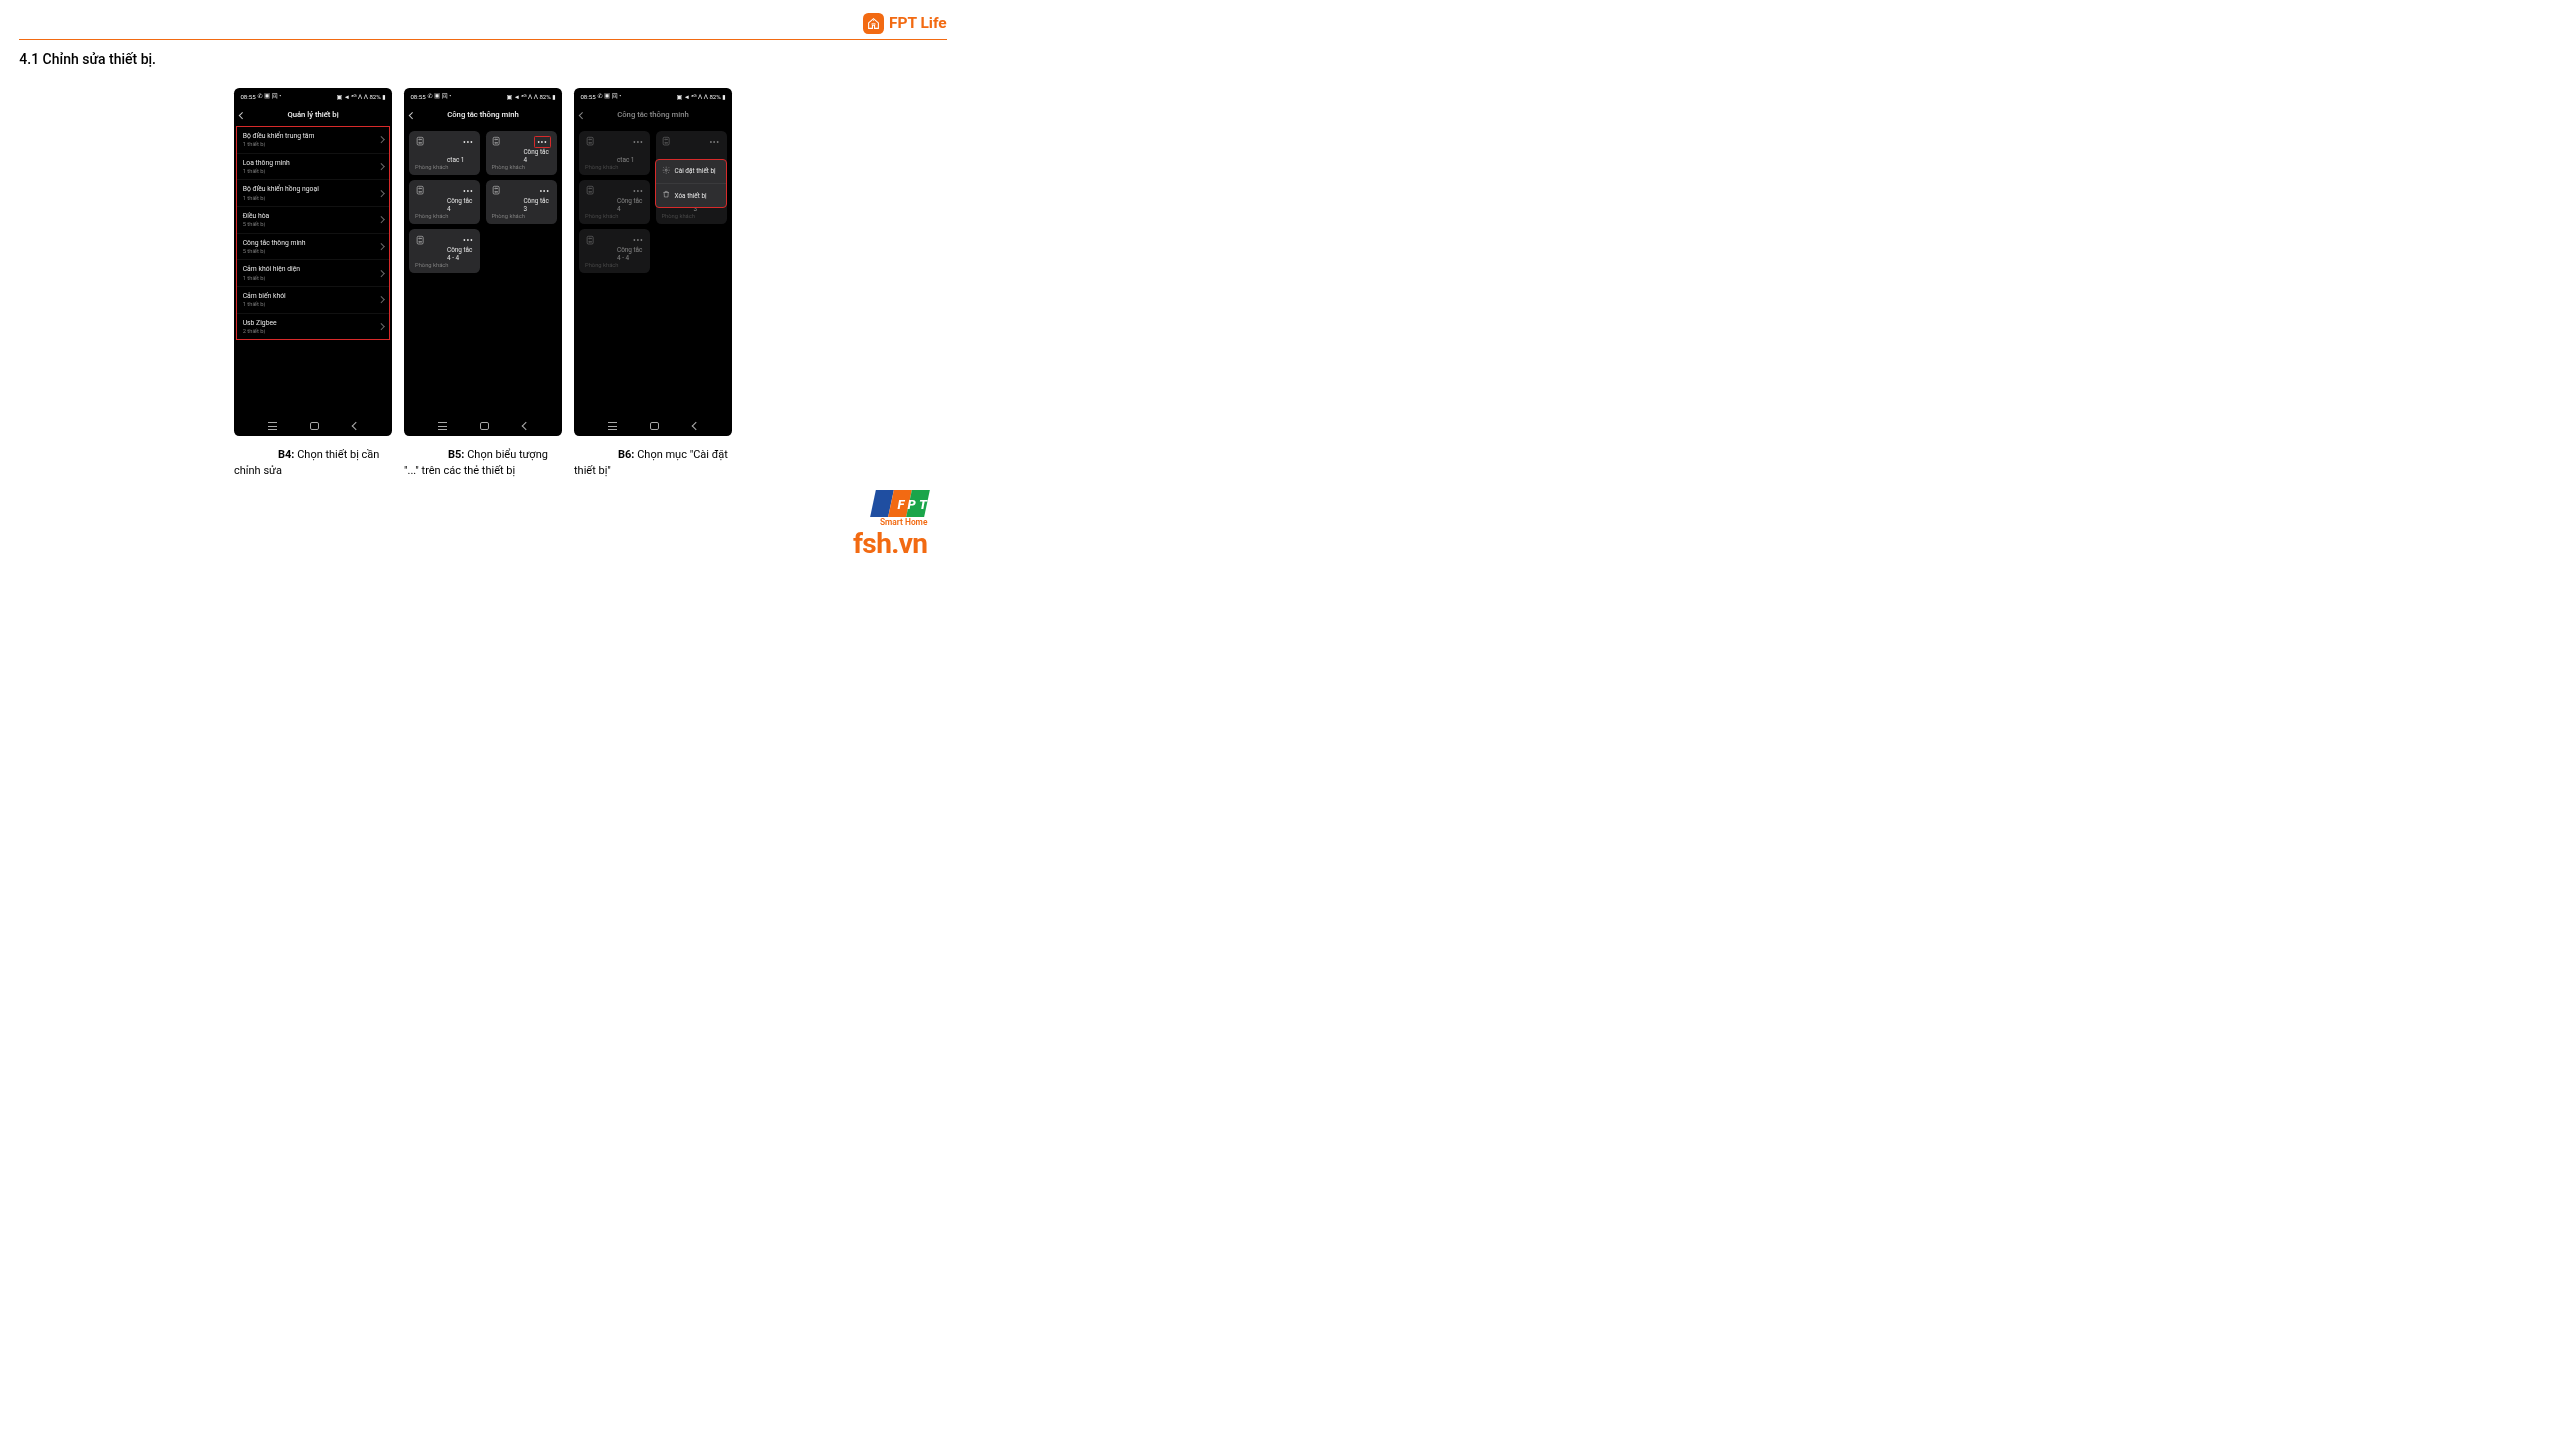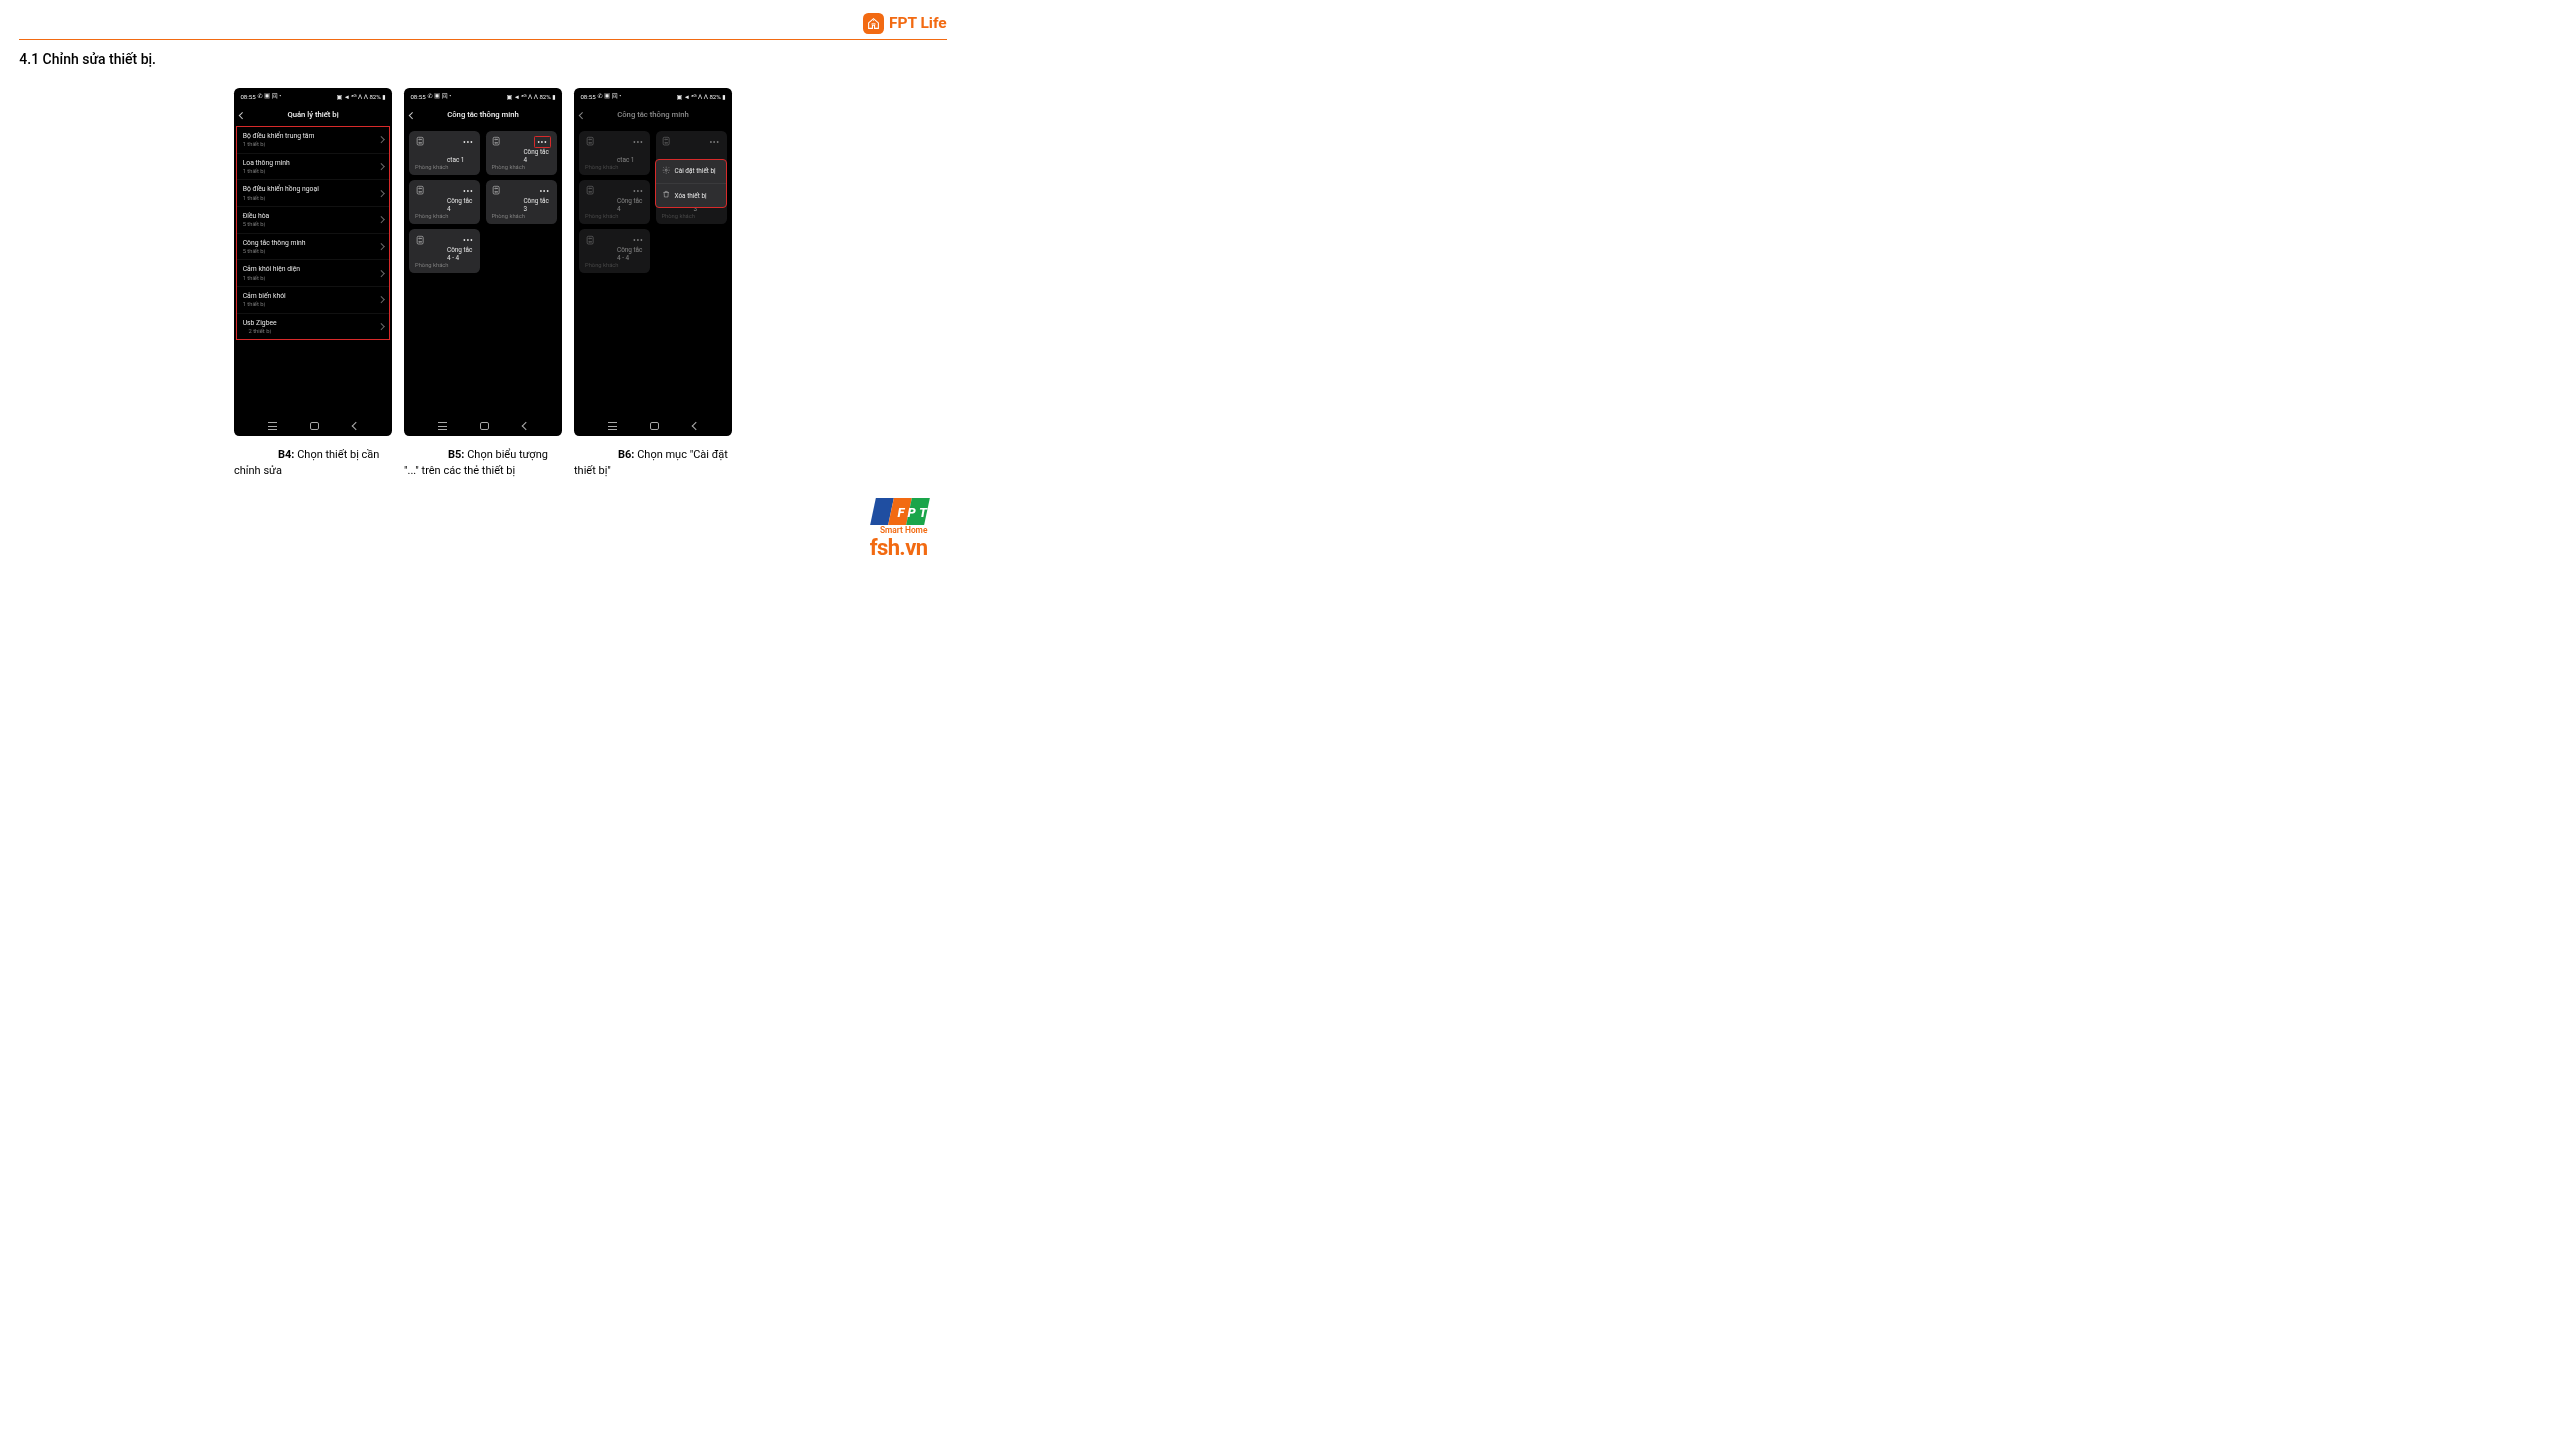--- a/index.html
+++ b/index.html
@@ -33,21 +33,21 @@
   .nav-header { display:flex; align-items:center; justify-content:center; position:relative; height:22px; color:#f2f2f2; font-size:7.7px; font-weight:500; }
   .nav-back { position:absolute; left:6.4px; top:50%; transform:translateY(-50%); color:#f0f0f0; font-size:9px; }
   .chev { display:inline-block; width:4.5px; height:4.5px; border-left:1px solid #ccc; border-bottom:1px solid #ccc; transform:rotate(45deg); }
 
   .phone-body { flex:1; overflow:hidden; position:relative; }
 
   
   .dev-list { padding: 0 2.6px; }
   .dev-list.red-box { border:0.6px solid #d82a2a; margin: 0 1.9px; padding: 0 0.6px; }
   .dev-row { display:flex; align-items:center; justify-content:space-between; padding:5.2px 5.2px 5.2px 5.2px; border-bottom:0.6px solid #111; }
-  .dev-row:last-child { border-bottom:none;text-align:center; }
+  .dev-row:last-child { border-bottom:none; }
   .dev-texts { display:flex; flex-direction:column; gap:1.3px; }
   .dev-name { font-size:6.8px; color:#e8e8e8; }
   .dev-sub  { font-size:5.8px; color:#7a7a7a; }
   .row-chevron { display:inline-block; width:4.5px; height:4.5px; border-top:1px solid #6a6a6a; border-right:1px solid #6a6a6a; transform:rotate(45deg); }
 
   
   .card-grid { display:grid; grid-template-columns: 1fr 1fr; gap:5.2px; padding:5.2px; }
   .dev-card { background:#2a2a2c; border-radius:5.2px; padding:5.2px 5.8px; height:44px; display:flex; flex-direction:column; justify-content:space-between; position:relative; }
   .dev-card.dim { opacity:0.55; }
   .card-top { display:flex; justify-content:space-between; align-items:flex-start; }
@@ -73,21 +73,21 @@
 
   .caption { margin-top: 10.3px; font-size: 11px; line-height: 1.45; max-width: 155px; }
   .caption b { font-weight: 700; padding-left: 44px; }
 
   .footer-logo { position:absolute; right:19.3px; bottom:22px; text-align:right; }
   .footer-logo .fpt-block{ display:inline-flex; transform:skewX(-12deg); }
   .footer-logo .fpt-block span{ display:inline-block; width:18px; height:27px; }
   .fpt-b{ background:#1f4ea1;} .fpt-o{ background:#f26a12;} .fpt-g{ background:#1aa54a;}
   .footer-logo .fpt-letters{ position:relative; top:-23px; left:2.6px; color:#fff; font-weight:800; font-size:13px; letter-spacing:3.2px; font-style:italic;}
   .footer-logo .sh{ display:block; color:#f26a12; font-size:8.4px; margin-top:-18px; font-weight:600;}
-  .footer-logo .url{ color:#f26a12; font-size:22px; font-weight:700; letter-spacing:-0.6px; }
+  .footer-logo .url{ color:#f26a12; font-size:28px; font-weight:700; letter-spacing:-0.6px; }
   .bottom-wrap{ position:relative; height:97px; }
 
   .icon-stroke { stroke:#cfcfcf; stroke-width:1.4; fill:none; }
 </style>
 </head>
 <body>
 
 <div class="header-row">
   <div class="brand-logo">
     <span class="icon-box">

